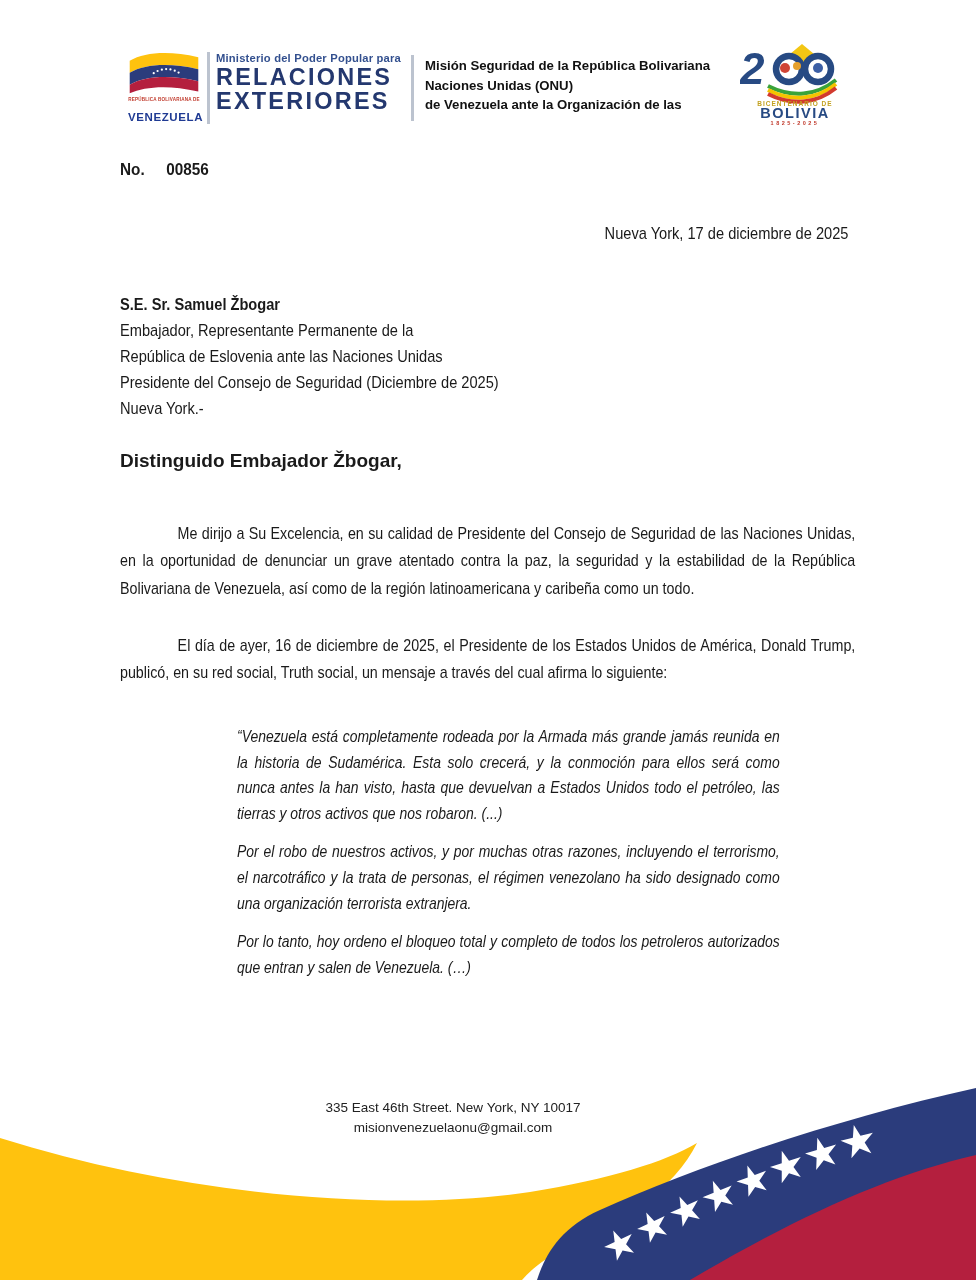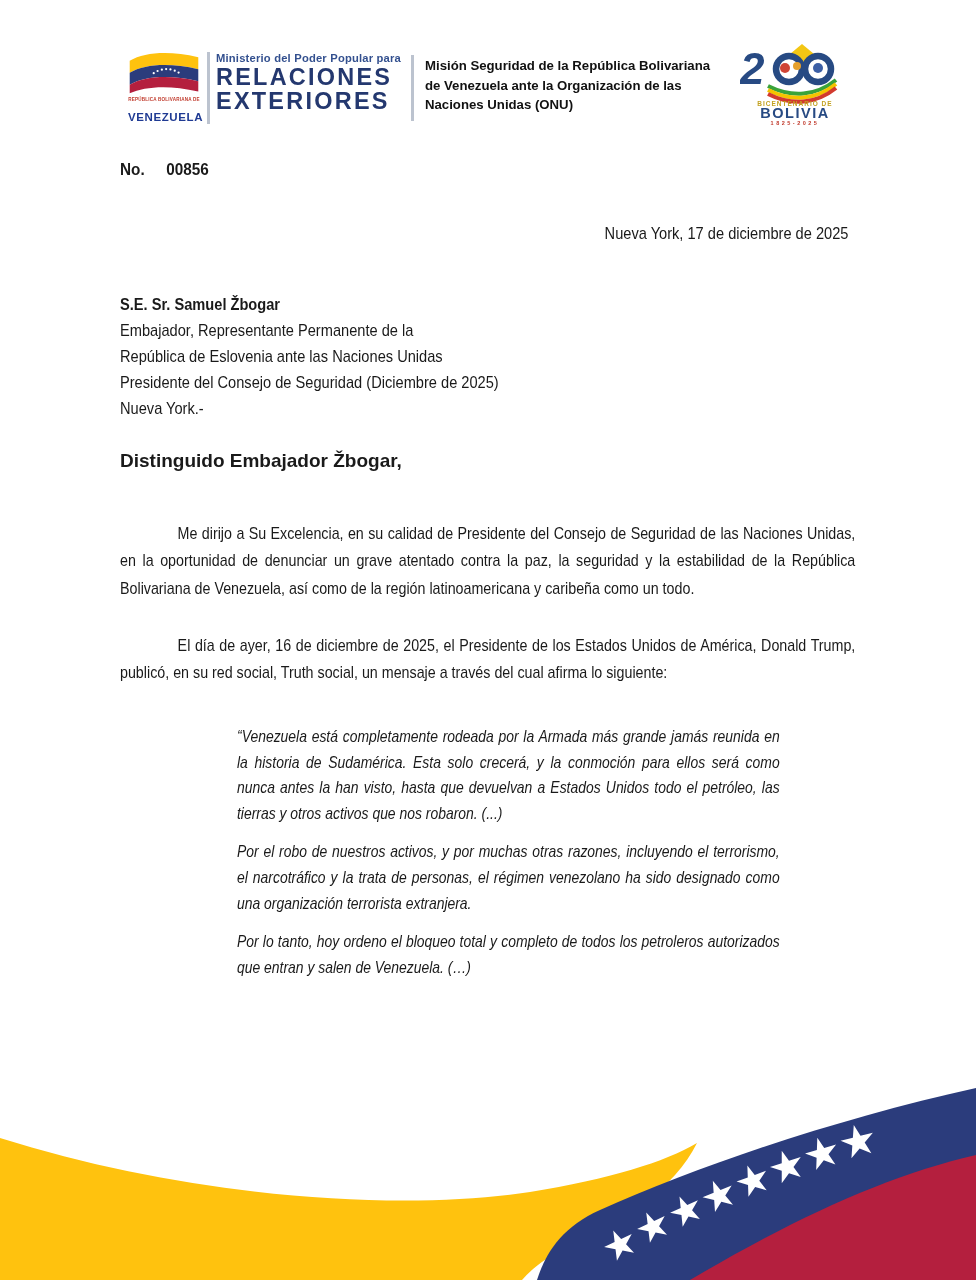--- a/index.html
+++ b/index.html
@@ -73,22 +73,22 @@
   <div class="vbar vbar2"></div>
 
   <div class="ministry">
     <div class="ministry-overline">Ministerio del Poder Popular para</div>
     <div class="ministry-title">RELACIONES</div>
     <div class="ministry-title">EXTERIORES</div>
   </div>
 
   <div class="mission">
     <span>Misión Seguridad de la República Bolivariana</span>
+    <span>Naciones Unidas (ONU)</span>
     <span>de Venezuela ante la Organización de las</span>
-    <span>Naciones Unidas (ONU)</span>
   </div>
 
   <div class="bicentennial">
     <svg width="104" height="84" viewBox="0 0 104 84">
       <polygon points="62,2 74,12 62,24 50,12" fill="#f3c613"></polygon>
       <text x="0" y="42" font-family="Liberation Sans, sans-serif" font-size="44" font-weight="bold" font-style="italic" fill="#274a83">2</text>
       <circle cx="49" cy="27" r="13" fill="none" stroke="#274a83" stroke-width="6.5"></circle>
       <circle cx="78" cy="27" r="13" fill="none" stroke="#274a83" stroke-width="6.5"></circle>
       <circle cx="45" cy="26" r="5" fill="#cf4436"></circle>
       <circle cx="57" cy="24" r="4" fill="#e5a02c"></circle>
@@ -121,20 +121,24 @@
 
   <div class="bodypara para1 cx">Me dirijo a Su Excelencia, en su calidad de Presidente del Consejo de Seguridad de las Naciones Unidas, en la oportunidad de denunciar un grave atentado contra la paz, la seguridad y la estabilidad de la República Bolivariana de Venezuela, así como de la región latinoamericana y caribeña como un todo.</div>
   <div class="bodypara para2 cx">El día de ayer, 16 de diciembre de 2025, el Presidente de los Estados Unidos de América, Donald Trump, publicó, en su red social, Truth social, un mensaje a través del cual afirma lo siguiente:</div>
 
   <div class="quoteblock cx">
     <p>“Venezuela está completamente rodeada por la Armada más grande jamás reunida en la historia de Sudamérica. Esta solo crecerá, y la conmoción para ellos será como nunca antes la han visto, hasta que devuelvan a Estados Unidos todo el petróleo, las tierras y otros activos que nos robaron. (...)</p>
     <p>Por el robo de nuestros activos, y por muchas otras razones, incluyendo el terrorismo, el narcotráfico y la trata de personas, el régimen venezolano ha sido designado como una organización terrorista extranjera.</p>
     <p>Por lo tanto, hoy ordeno el bloqueo total y completo de todos los petroleros autorizados que entran y salen de Venezuela. (…)</p>
   </div>
 
+  <div class="footer">
+    <span>335 East 46th Street. New York, NY 10017</span>
+    <span>misionvenezuelaonu@gmail.com</span>
+  </div>
 
   <svg class="flagwave" viewBox="0 0 976 210" preserveAspectRatio="none">
     <path d="M0,68 C190,128 400,142 530,122 C610,109 665,92 697,73 C675,118 620,155 565,178 C548,187 532,198 522,210 L0,210 Z" fill="#ffc20e"></path>
     <path d="M976,18 C840,48 700,95 600,140 C560,158 545,185 537,210 L976,210 Z" fill="#2b3c7c"></path>
     <path d="M976,85 C890,105 800,145 690,210 L976,210 Z" fill="#b41f3e"></path>
     <g fill="#ffffff">
       <path transform="translate(620,175) rotate(-25) scale(16)" d="M0,-1 L0.2245,-0.309 L0.951,-0.309 L0.3633,0.118 L0.5878,0.809 L0,0.382 L-0.5878,0.809 L-0.3633,0.118 L-0.951,-0.309 L-0.2245,-0.309 Z"></path>
       <path transform="translate(653,157) rotate(-25) scale(16)" d="M0,-1 L0.2245,-0.309 L0.951,-0.309 L0.3633,0.118 L0.5878,0.809 L0,0.382 L-0.5878,0.809 L-0.3633,0.118 L-0.951,-0.309 L-0.2245,-0.309 Z"></path>
       <path transform="translate(686,141) rotate(-24) scale(16)" d="M0,-1 L0.2245,-0.309 L0.951,-0.309 L0.3633,0.118 L0.5878,0.809 L0,0.382 L-0.5878,0.809 L-0.3633,0.118 L-0.951,-0.309 L-0.2245,-0.309 Z"></path>
       <path transform="translate(719,126) rotate(-22) scale(16.5)" d="M0,-1 L0.2245,-0.309 L0.951,-0.309 L0.3633,0.118 L0.5878,0.809 L0,0.382 L-0.5878,0.809 L-0.3633,0.118 L-0.951,-0.309 L-0.2245,-0.309 Z"></path>

